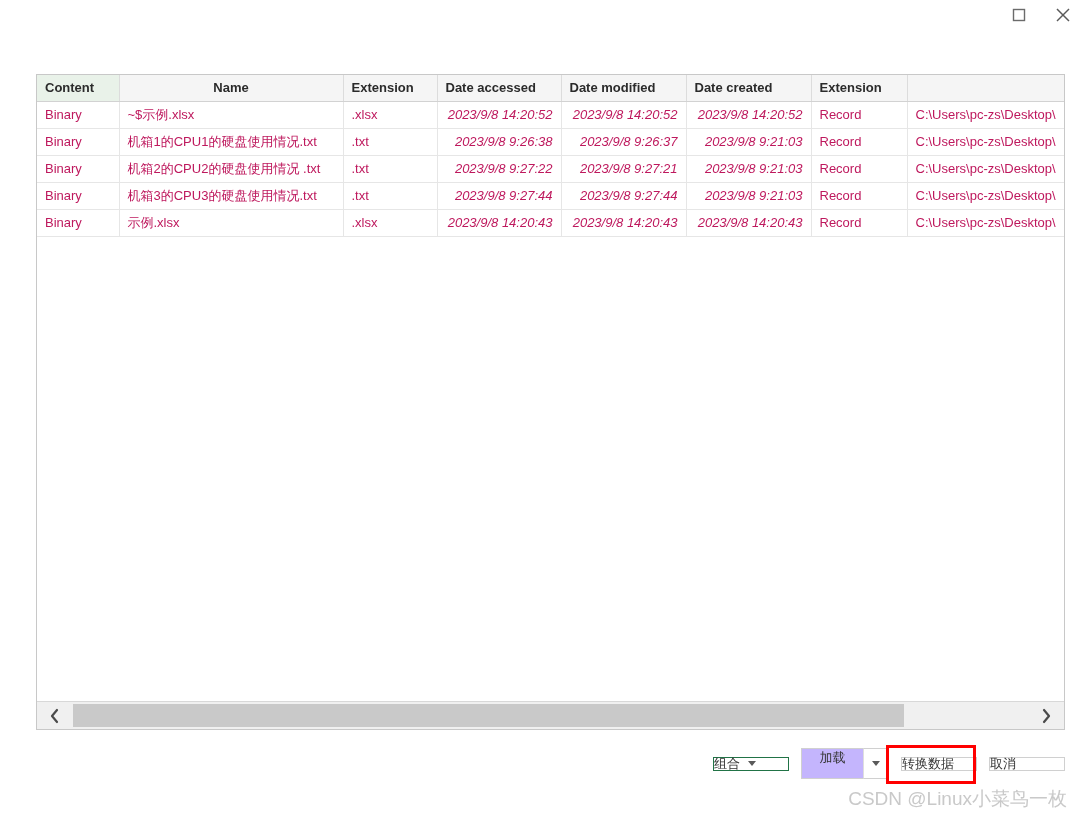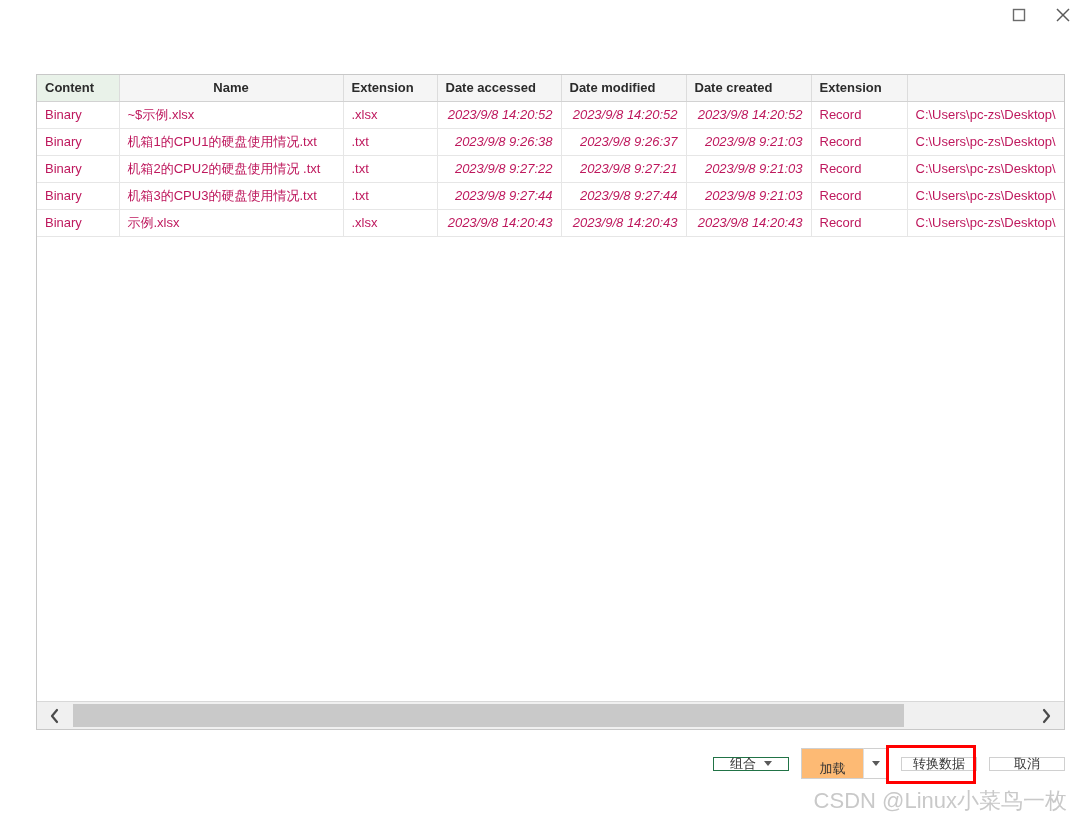--- a/index.html
+++ b/index.html
@@ -166,45 +166,44 @@
   }
   .btn {
     height: 14px;
     min-width: 76px;
     background: #ffffff;
     border: 1px solid #d0d0d0;
     color: #333333;
     font-size: 13px;
     display: flex;
     align-items: center;
-    justify-content: center;
     padding: 0 0;
     cursor: pointer;
     font-family: "Liberation Sans", "DejaVu Sans", sans-serif;
   }
   .btn.primary {
     border: 1px solid #217346;
     min-width: 76px;
   }
   .btn-combo {
     display: flex;
     align-items: center;
     gap: 8px;
   }
   .split {
     display: flex;
     align-items: stretch;
   }
   .split .btn-main {
     height: 31px;
     min-width: 62px;
-    background: #fdba74;
+    background: #c4b5fd;
     border: 1px solid #d0d0d0;
     border-right: none;
-    display: flex; align-items: flex-end; justify-content: center;
+    display: flex; align-items: flex-start; justify-content: center;
     padding: 0 2px;
     font-size: 13px;
     color: #333333;
     cursor: pointer;
   }
   .split .btn-arrow {
     height: 31px;
     width: 26px;
     background: #ffffff;
     border: 1px solid #d0d0d0;
@@ -226,21 +225,21 @@
     width: 90px;
     height: 39px;
     border: 3px solid #ff0000;
     pointer-events: none;
   }
 
   
   .watermark {
     position: absolute;
     right: 20px; top: 786px;
-    font-size: 22px;
+    font-size: 19px;
     color: #c9c9c9;
     white-space: nowrap;
     font-family: "Liberation Sans", "DejaVu Sans", sans-serif;
   }
 </style>
 </head>
 <body>
 
 <div id="root">
 

